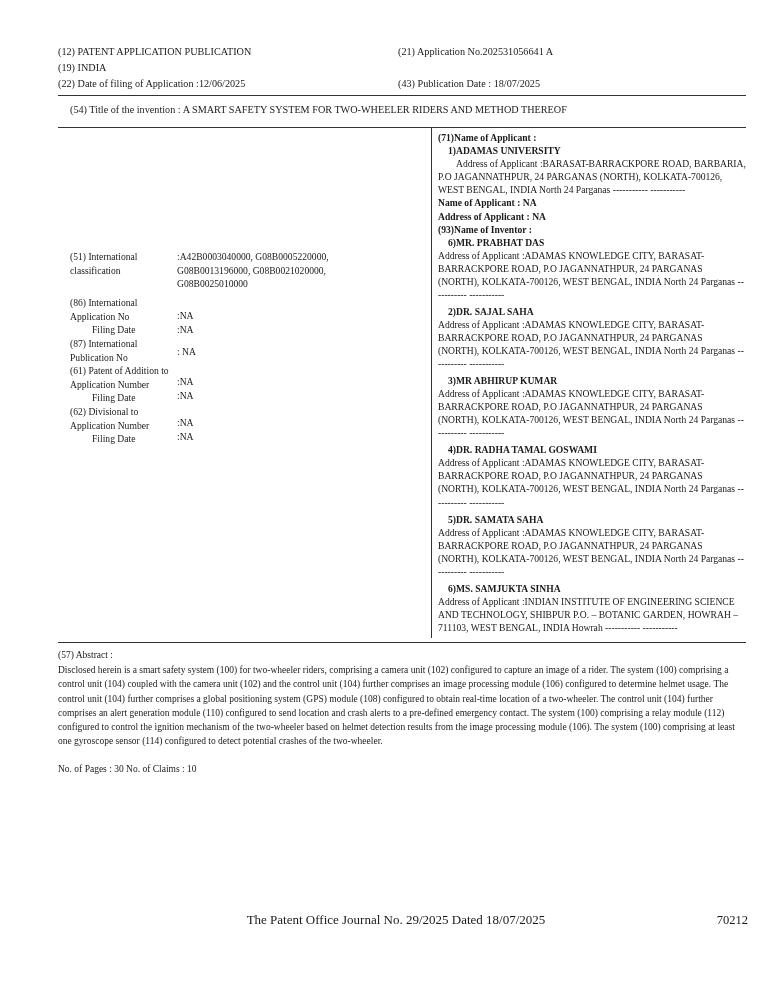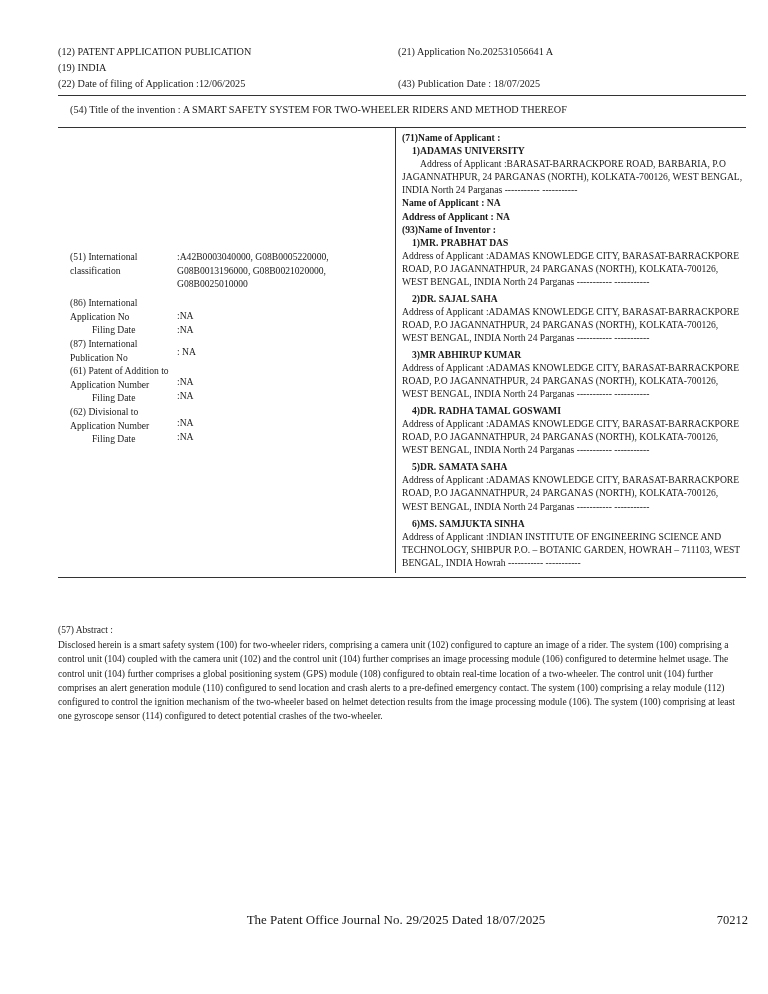--- a/index.html
+++ b/index.html
@@ -91,33 +91,33 @@
     flex: 1;
     padding-left: 4px;
   }
   .fld-val span { display: block; }
   .gap6 { height: 5px; }
 
   
   .rc {
     font-size: 9.6px;
     line-height: 1.36;
+    margin-left: 36px;
   }
   .rc .hd { font-weight: bold; }
   .rc .num { font-weight: bold; padding-left: 10px; }
   .rc .addr { }
   .rc .addr .lead { padding-left: 18px; }
   .rc .sp { height: 4px; }
 
   
   .abstract {
     padding-top: 5px;
     font-size: 9.5px;
     line-height: 1.5;
-    margin-top: 40px;
   }
   .abstract .ab-head { margin-bottom: 1px; }
   .abstract .ab-body { text-align: left; }
   .abstract .ab-pages { padding-top: 13px; }
 
   
   .footer {
     position: absolute;
     left: 46px;
     top: 912px;
@@ -241,21 +241,21 @@
         <div class="addr">
           <span class="lead">Address of Applicant :BARASAT-BARRACKPORE ROAD, BARBARIA,</span>
           <span>P.O JAGANNATHPUR, 24 PARGANAS (NORTH), KOLKATA-700126, WEST BENGAL, INDIA North 24 Parganas ----------- -----------</span>
         </div>
         <div class="hd">Name of Applicant : NA</div>
         <div class="hd">Address of Applicant : NA</div>
 
         <div class="hd">(93)Name of Inventor :</div>
 
         <div>
-          <div class="num">1)MR. PRABHAT DAS</div>
+          <div class="num">6)MR. PRABHAT DAS</div>
           <div class="addr">Address of Applicant :ADAMAS KNOWLEDGE CITY, BARASAT-BARRACKPORE ROAD, P.O JAGANNATHPUR, 24 PARGANAS (NORTH), KOLKATA-700126, WEST BENGAL, INDIA North 24 Parganas ----------- -----------</div>
         </div>
         <div class="sp"></div>
 
         <div>
           <div class="num">2)DR. SAJAL SAHA</div>
           <div class="addr">Address of Applicant :ADAMAS KNOWLEDGE CITY, BARASAT-BARRACKPORE ROAD, P.O JAGANNATHPUR, 24 PARGANAS (NORTH), KOLKATA-700126, WEST BENGAL, INDIA North 24 Parganas ----------- -----------</div>
         </div>
         <div class="sp"></div>
 
@@ -283,20 +283,21 @@
         </div>
 
       </div>
     </div>
 
     <div class="rule thin"></div>
 
     <div class="abstract">
       <div class="ab-head">(57) Abstract :</div>
       <div class="ab-body">Disclosed herein is a smart safety system (100) for two-wheeler riders, comprising a camera unit (102) configured to capture an image of a rider. The system (100) comprising a control unit (104) coupled with the camera unit (102) and the control unit (104) further comprises an image processing module (106) configured to determine helmet usage. The control unit (104) further comprises a global positioning system (GPS) module (108) configured to obtain real-time location of a two-wheeler. The control unit (104) further comprises an alert generation module (110) configured to send location and crash alerts to a pre-defined emergency contact. The system (100) comprising a relay module (112) configured to control the ignition mechanism of the two-wheeler based on helmet detection results from the image processing module (106). The system (100) comprising at least one gyroscope sensor (114) configured to detect potential crashes of the two-wheeler.</div>
+      <div class="ab-pages">No. of Pages : 30 No. of Claims : 10</div>
     </div>
 
   </div>
 
   <div class="footer">
     <div class="f-title">The Patent Office Journal No. 29/2025 Dated  18/07/2025</div>
     <div class="f-page">70212</div>
   </div>
 </div>
 

